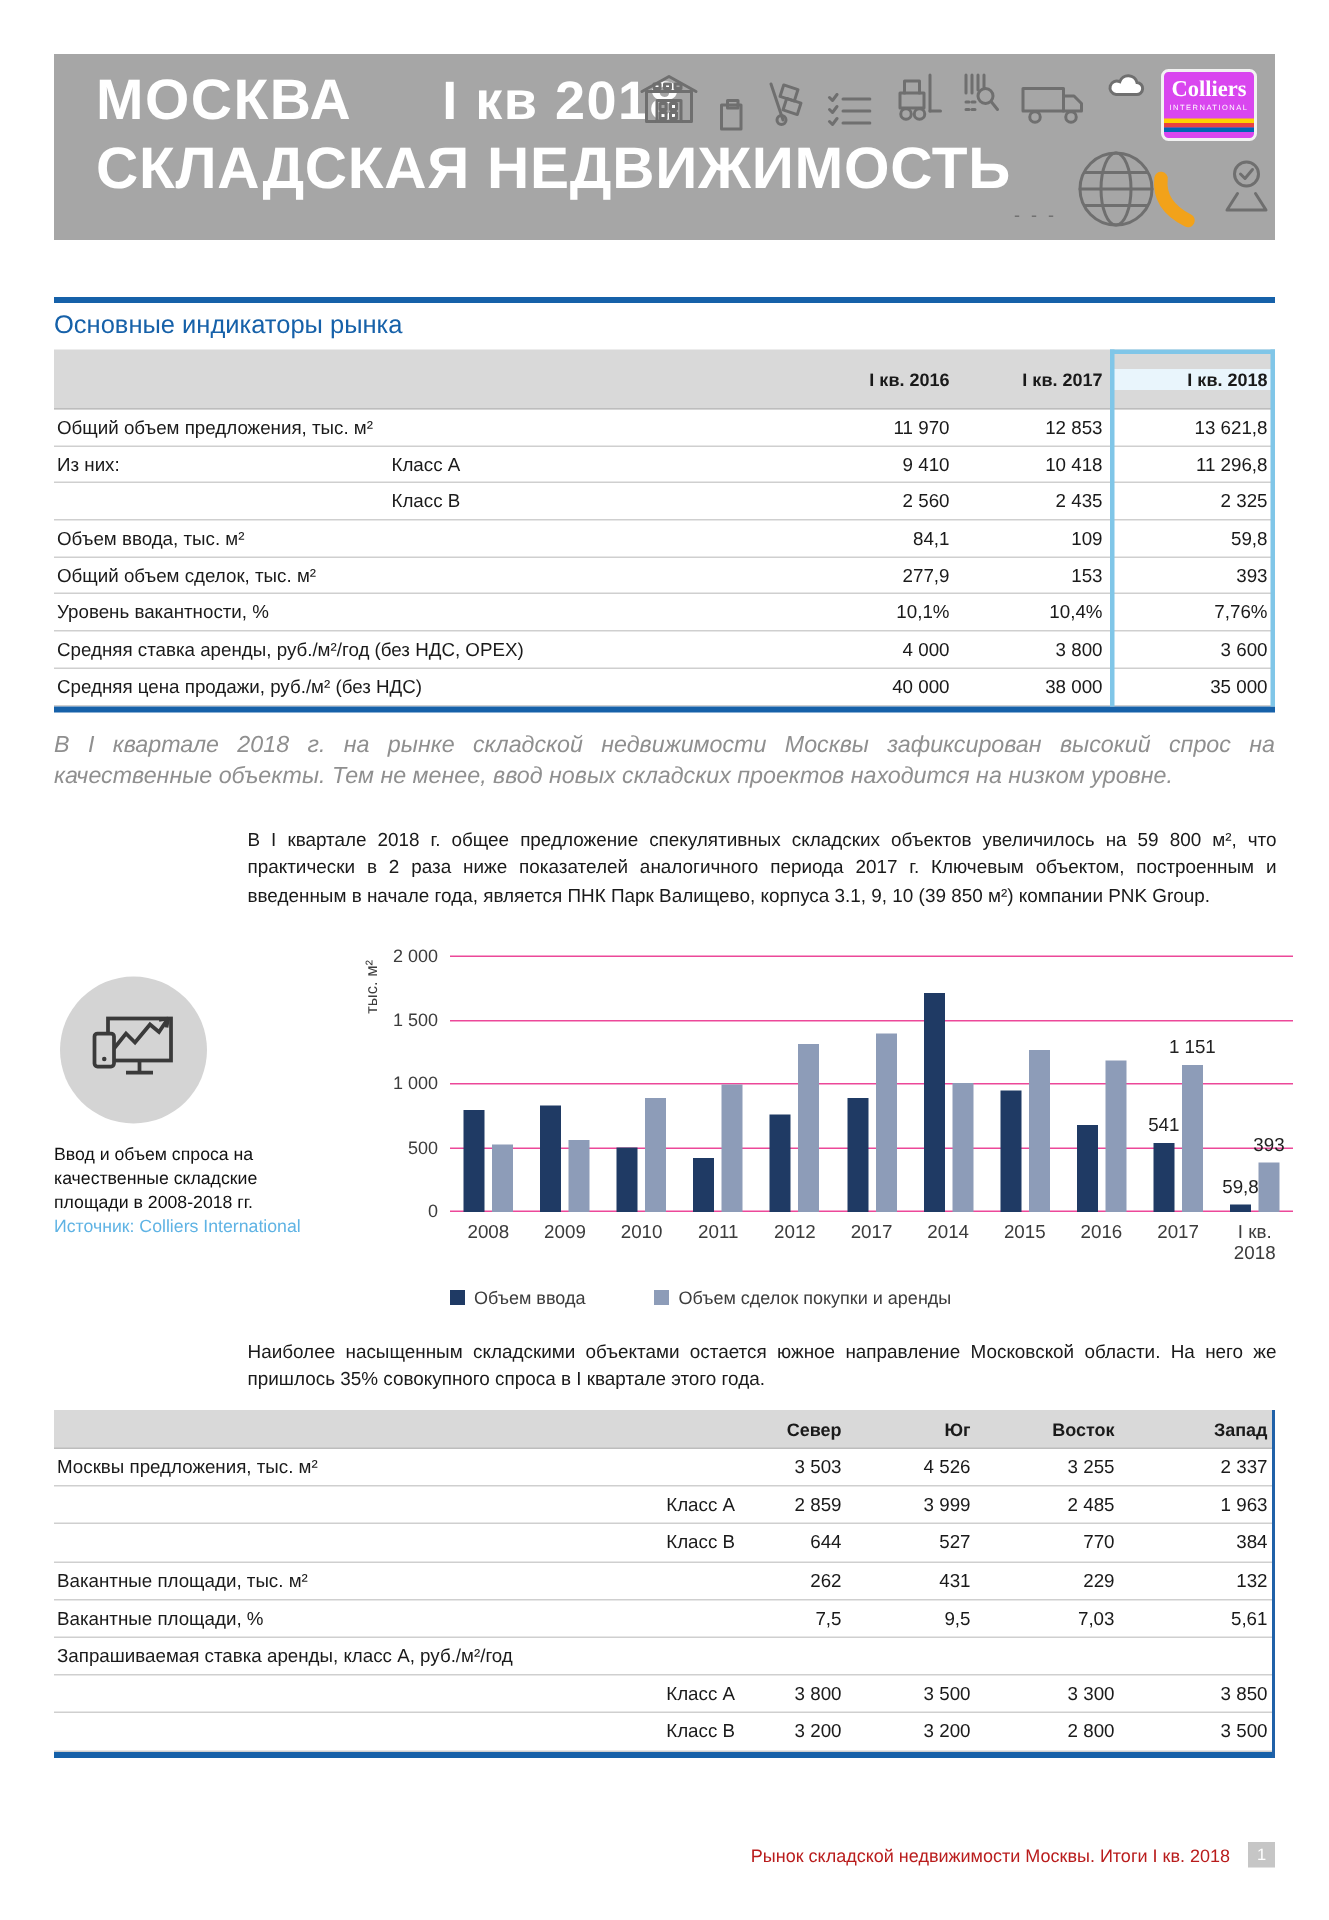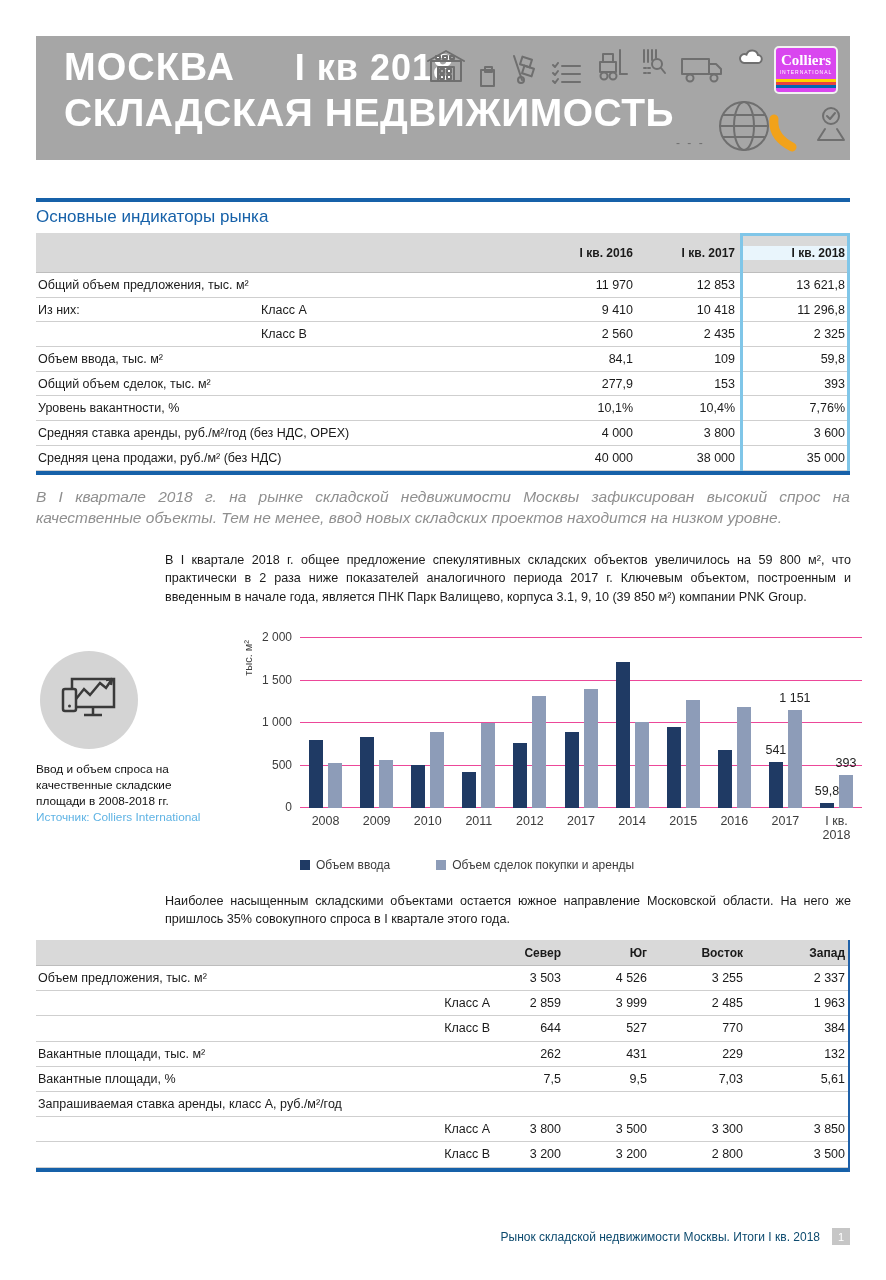--- a/index.html
+++ b/index.html
@@ -76,21 +76,21 @@
   .bar { width:14px; }
   .bar-label { position:absolute; left:50%; transform:translateX(-50%); font-size:12.5px; color:#222; white-space:nowrap; }
   .xlabels { position:absolute; left:60px; right:4px; top:188px; display:flex; }
   .xlab { flex:1; text-align:center; white-space:pre-line; line-height:1.15; font-size:12.5px; }
   .chart-legend { position:absolute; left:60px; right:4px; top:232px; display:flex; justify-content:flex-start; gap:46px; }
   .leg-item { display:flex; align-items:center; gap:6px; font-size:12px; }
   .leg-swatch { width:10px; height:10px; display:inline-block; }
 
   
   .footer { position:absolute; right:36px; top:1228px; display:flex; align-items:center; gap:12px; }
-  .footer-text { color:#0c4a6e; font-size:12px; }
+  .footer-text { color:#b91c1c; font-size:12px; }
   .footer-page { width:18px; height:17px; background:#c6c6c6; color:#fff; font-size:11px; display:flex; align-items:center; justify-content:center; }
 </style>
 </head>
 <body>
 
 <div class="page">
 
   <div class="banner">
     <div class="banner-titles">
       <div class="bt-line1">
@@ -443,21 +443,21 @@
   <div class="tblwrap tbl2" id="table2">
       <div class="trow thead">
         <div class="tc"></div>
         <div class="tc"></div>
         <div class="tc val">Север</div>
         <div class="tc val">Юг</div>
         <div class="tc val">Восток</div>
         <div class="tc val">Запад</div>
       </div>
       <div class="trow">
-        <div class="tc lab">Объем предложения, тыс. м²</div>
+        <div class="tc lab">Москвы предложения, тыс. м²</div>
         <div class="tc sub2"></div>
         <div class="tc val">3 503</div>
         <div class="tc val">4 526</div>
         <div class="tc val">3 255</div>
         <div class="tc val">2 337</div>
       </div>
       <div class="trow">
         <div class="tc lab"></div>
         <div class="tc sub2">Класс A</div>
         <div class="tc val">2 859</div>

